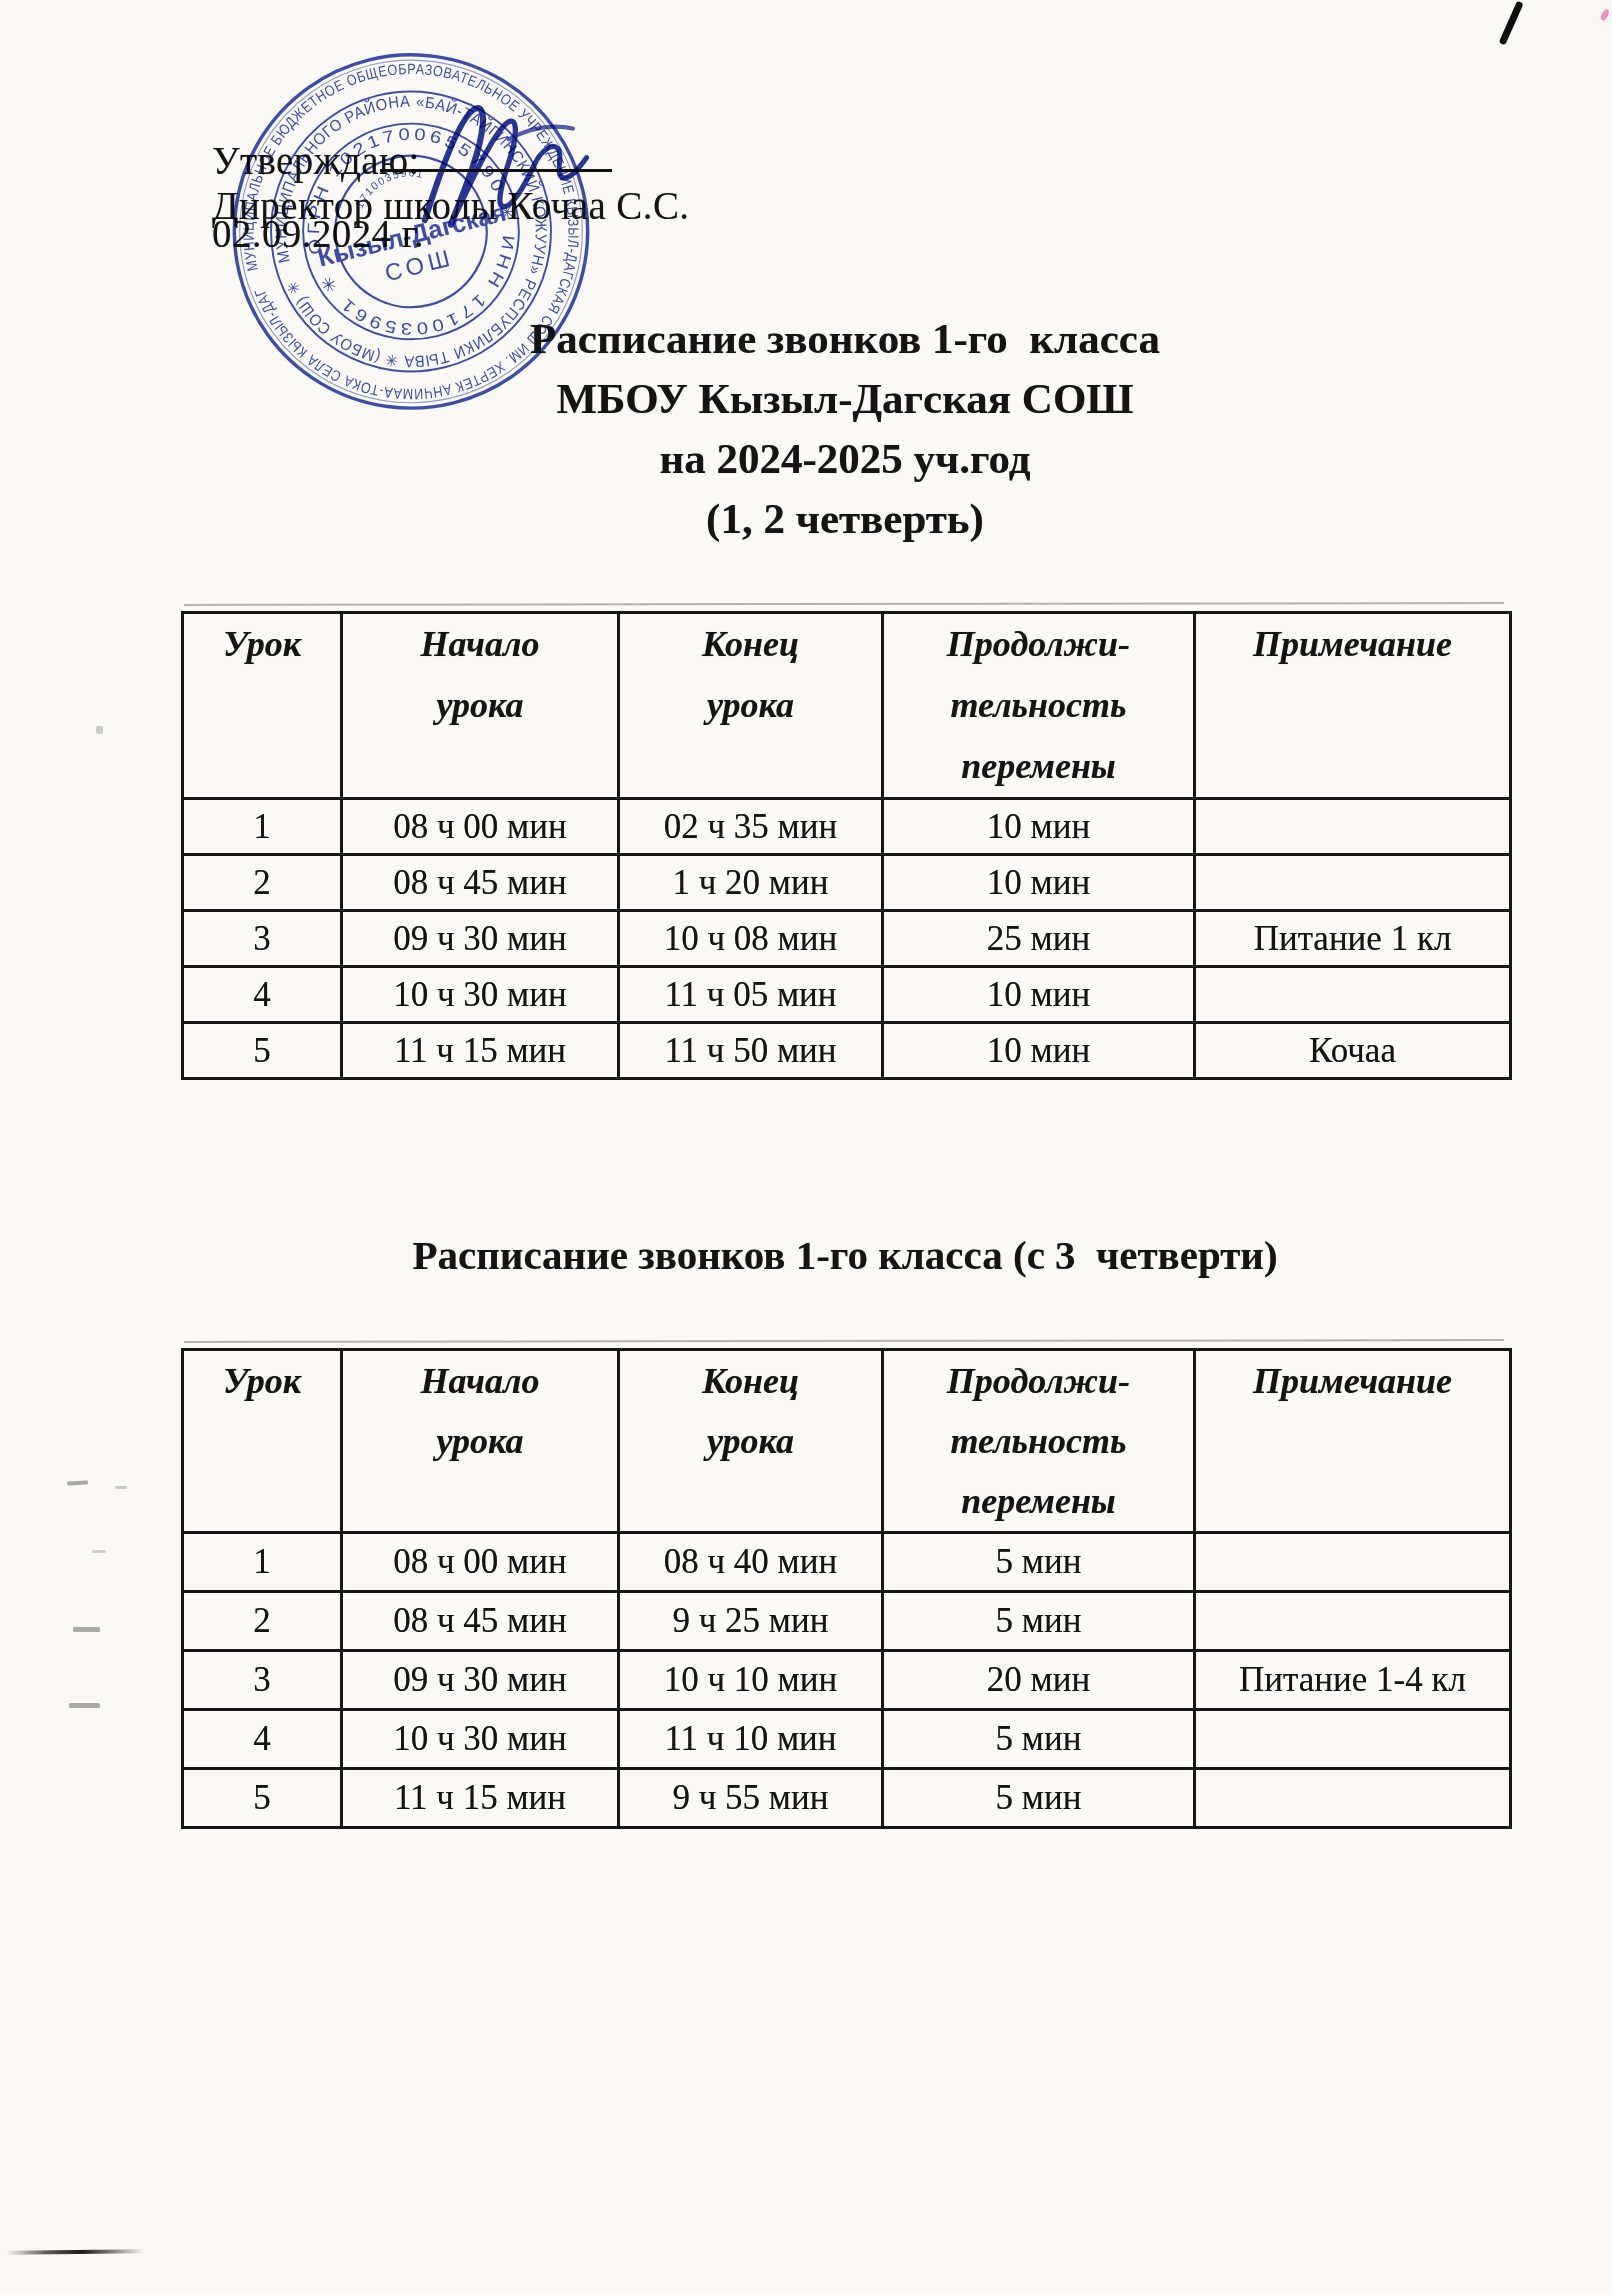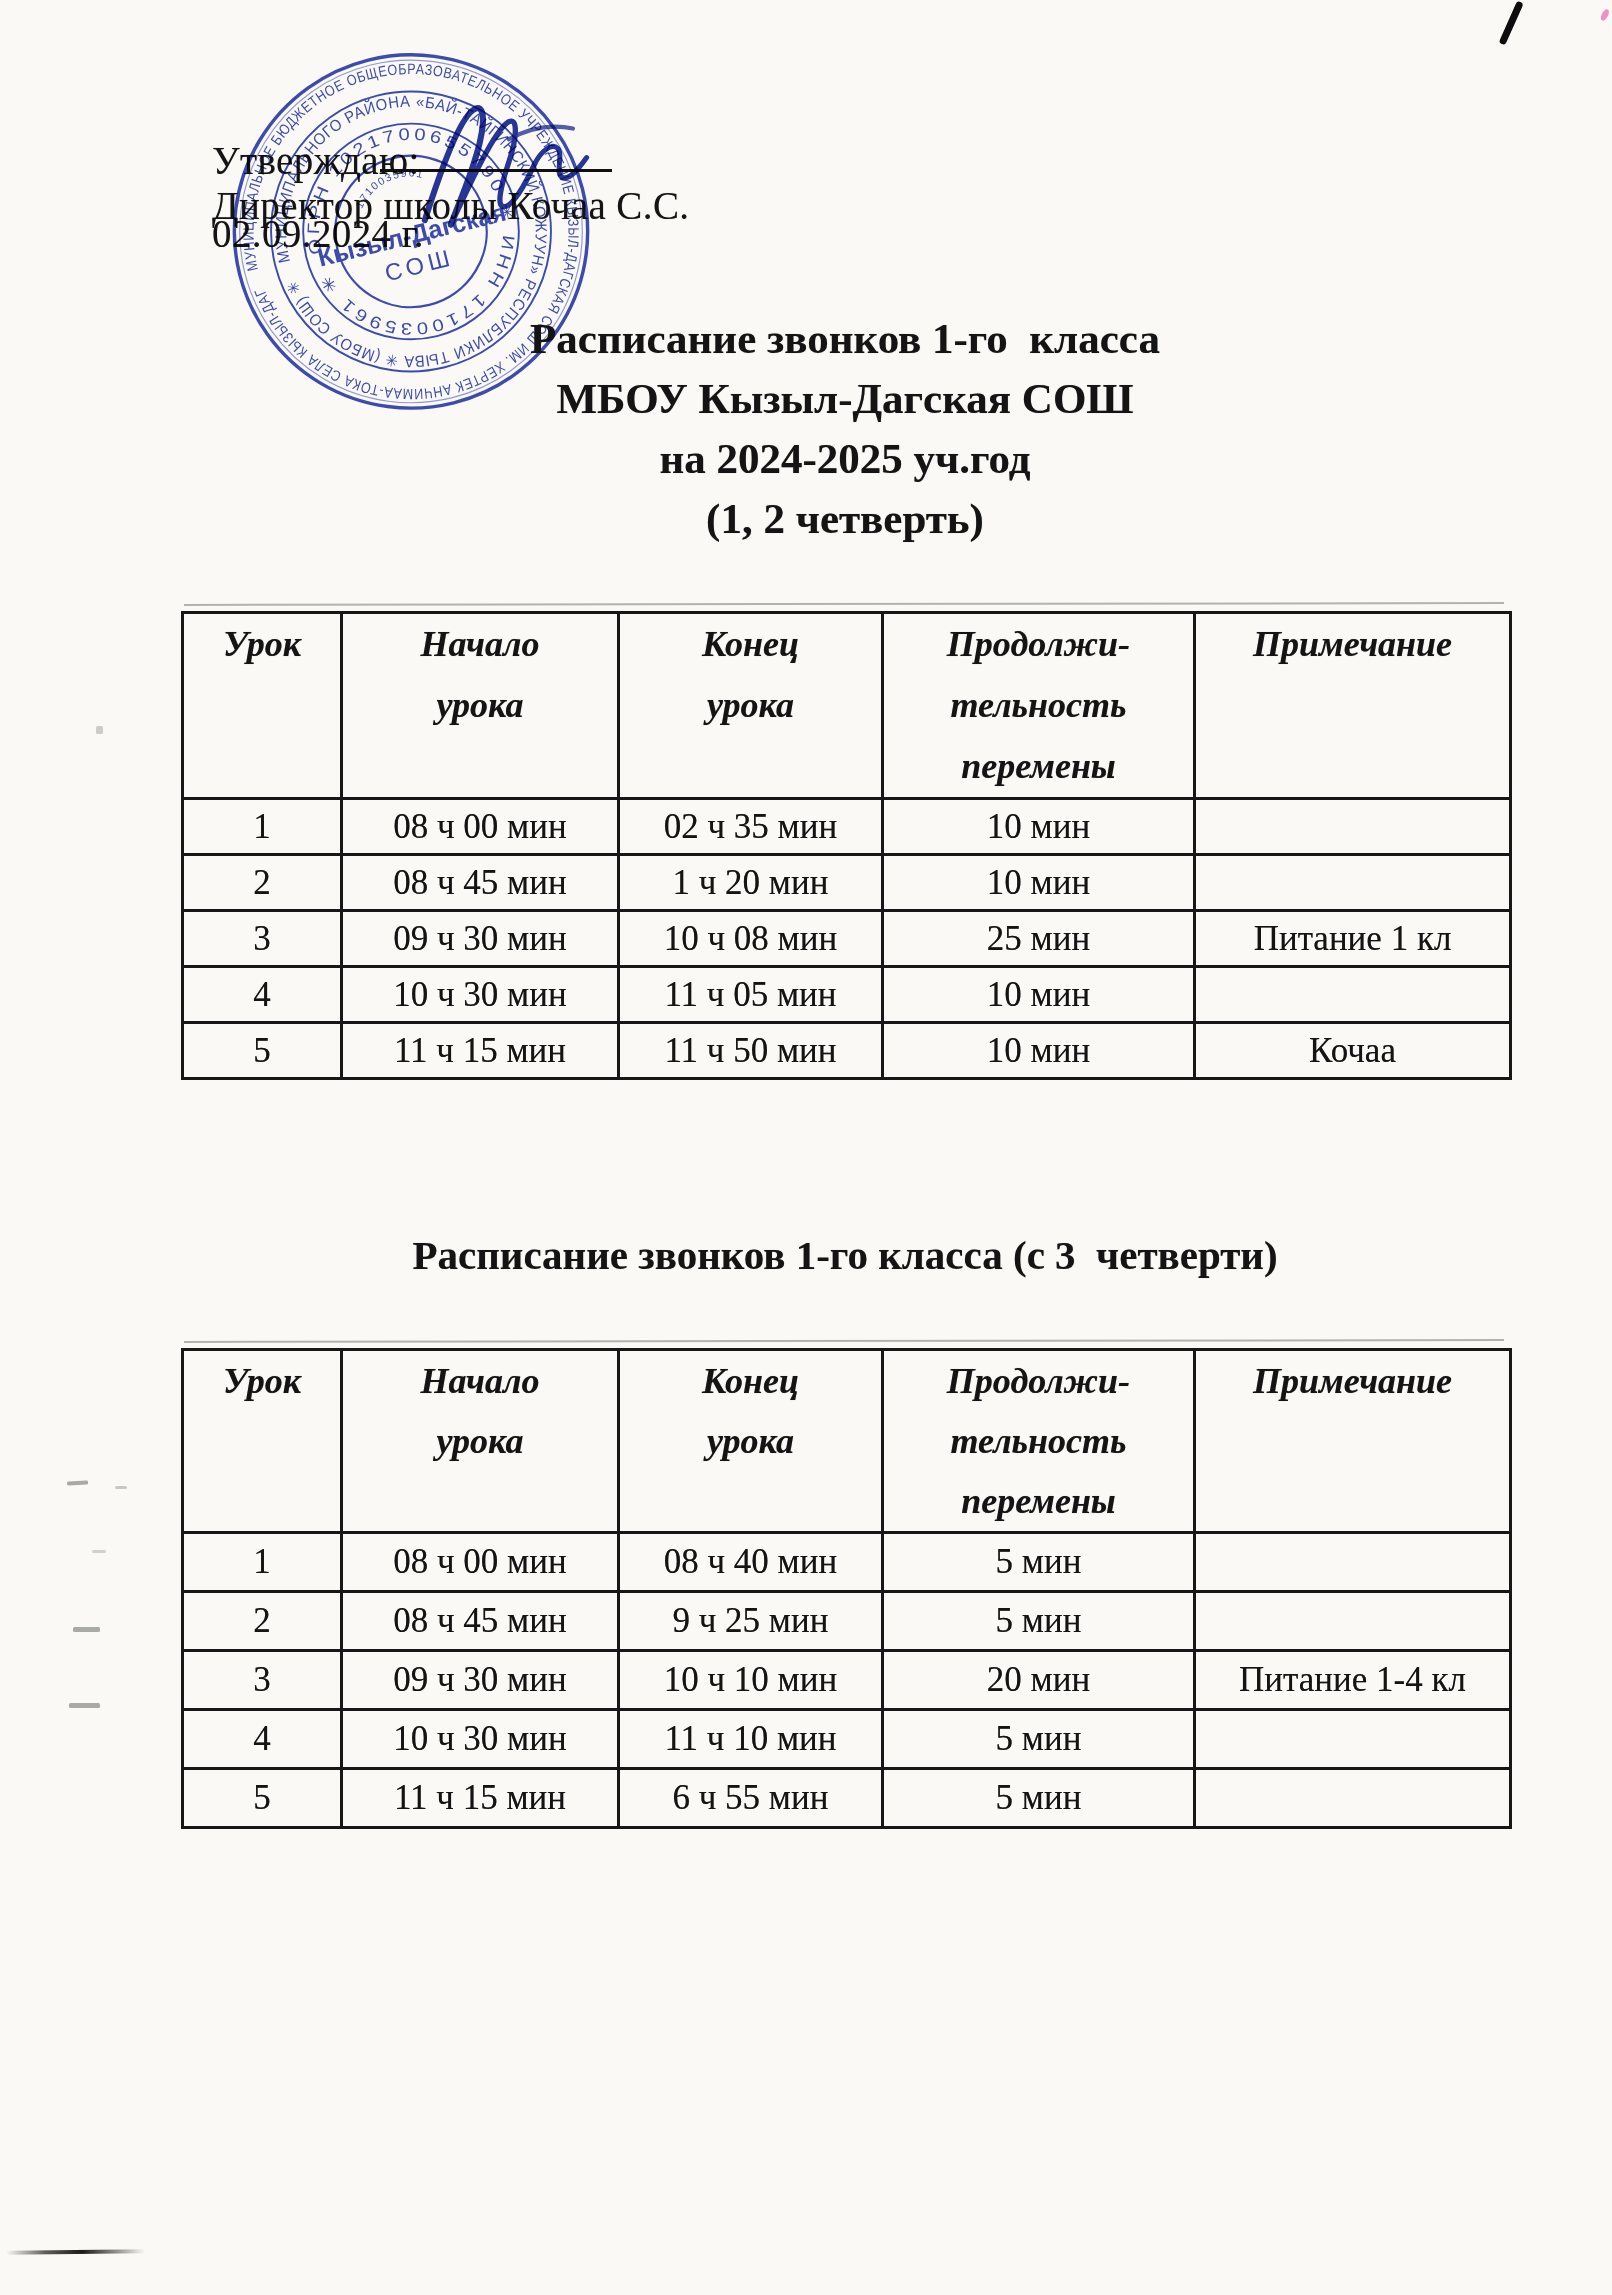--- a/index.html
+++ b/index.html
@@ -230,21 +230,21 @@
     <tr>
       <td>4</td>
       <td>10 ч 30 мин</td>
       <td>11 ч 10 мин</td>
       <td>5 мин</td>
       <td></td>
     </tr>
     <tr>
       <td>5</td>
       <td>11 ч 15 мин</td>
-      <td>6 ч 55 мин</td>
+      <td>9 ч 55 мин</td>
       <td>5 мин</td>
       <td></td>
     </tr>
   </tbody>
 </table>
 </div>
 
 <div class="abs pen-mark" style="left:1517px;top:1.5px;"></div>
 <div class="abs pink-speck" style="left:1602px;top:9.2px;"></div>
 <div class="abs bottom-smudge" style="left:6.1px;top:2250px;"></div>

